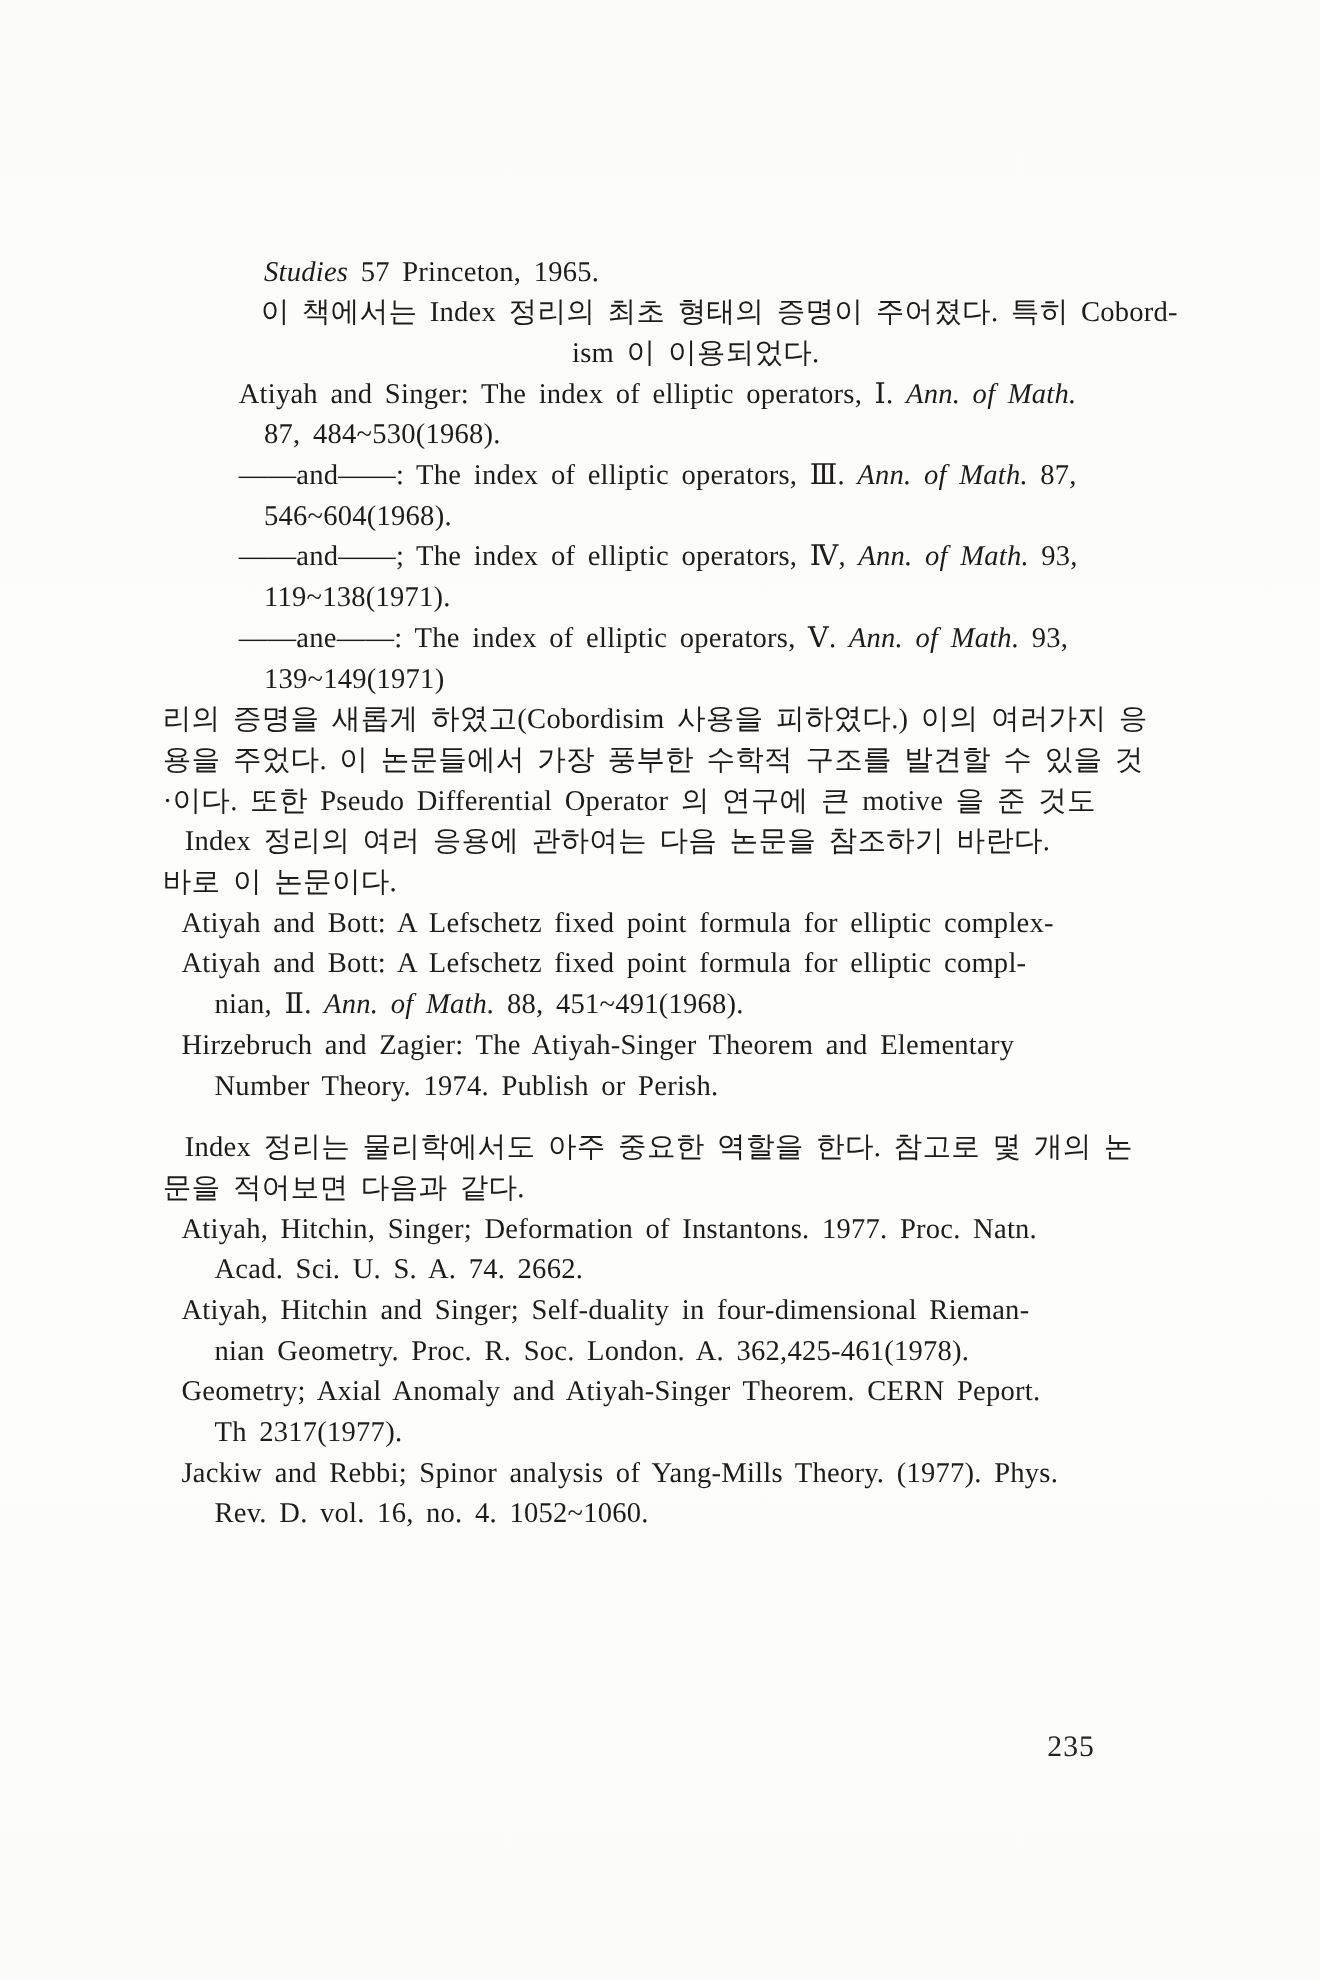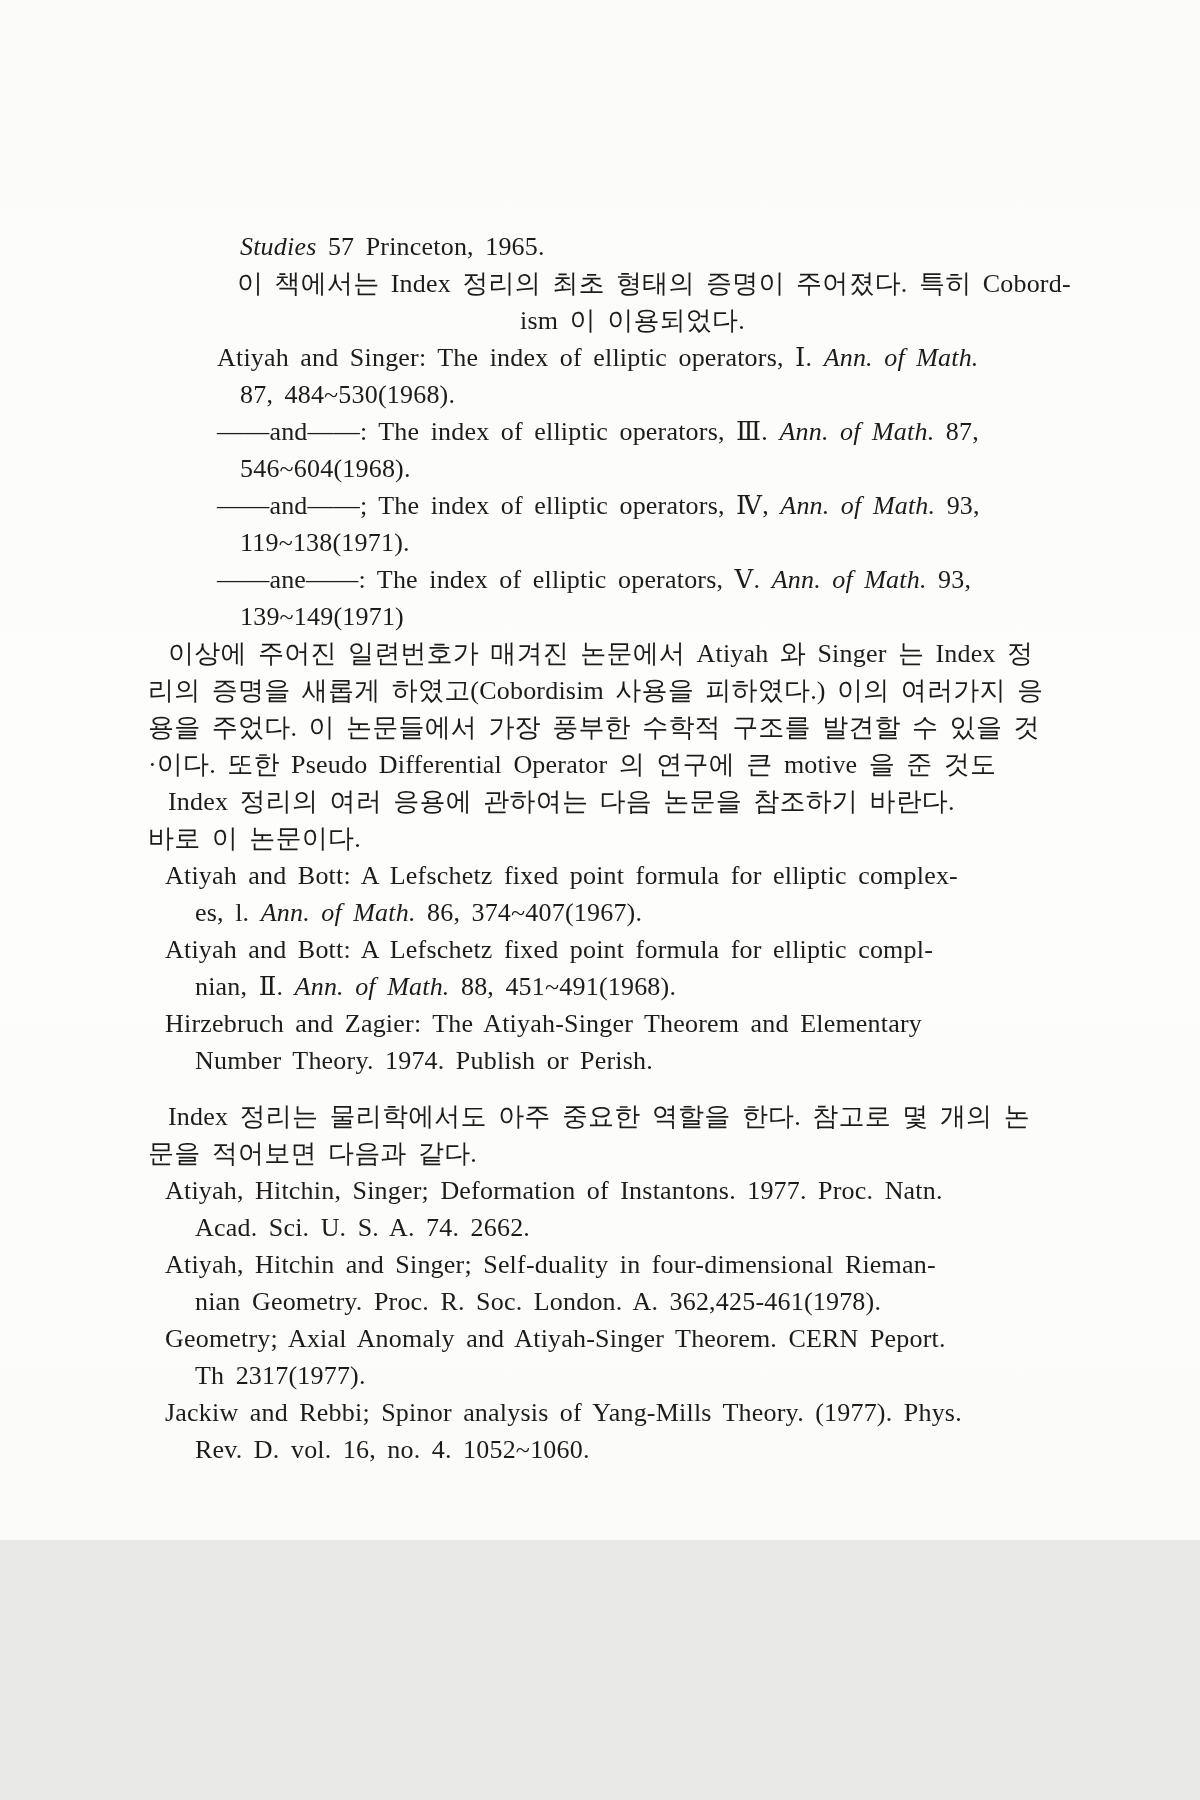--- a/index.html
+++ b/index.html
@@ -3,21 +3,21 @@
 <meta charset="utf-8">
 <style>
   html,body{margin:0;padding:0;}
   body{
     background:#e9e9e7;
     font-family:"Liberation Serif","DejaVu Serif",serif;
   }
   .page{
     position:relative;
     width:1200px;
-    height:1540px;
+    height:1800px;
     margin:0 auto;
     background:#fcfcfb;
     background-image:linear-gradient(180deg,#fbfbfa 0%, #fdfdfc 55%, #fbfbf9 100%);
     overflow:hidden;
     color:#1c1c1c;
   }
   .text-body{
     position:absolute;
     left:148px;
     top:228px;
@@ -61,28 +61,26 @@
       <div class="line ind-tblock"><span>이 책에서는 Index 정리의 최초 형태의 증명이 주어졌다. 특히 Cobord-</span></div>
       <div class="line ind-tblock"><span>ism 이 이용되었다.</span></div>
       <div class="line ind-tentry"><span>Atiyah and Singer: The index of elliptic operators, Ⅰ. </span><span class="it">Ann. of Math.</span></div>
       <div class="line ind-tcont"><span>87, 484~530(1968).</span></div>
       <div class="line ind-tentry"><span>——and——: The index of elliptic operators, Ⅲ. </span><span class="it">Ann. of Math.</span><span> 87,</span></div>
       <div class="line ind-tcont"><span>546~604(1968).</span></div>
       <div class="line ind-tentry"><span>——and——; The index of elliptic operators, Ⅳ, </span><span class="it">Ann. of Math.</span><span> 93,</span></div>
       <div class="line ind-tcont"><span>119~138(1971).</span></div>
       <div class="line ind-tentry"><span>——ane——: The index of elliptic operators, Ⅴ. </span><span class="it">Ann. of  Math.</span><span> 93,</span></div>
       <div class="line ind-tcont"><span>139~149(1971)</span></div>
-      <div class="line ind-para"><span>이상에 주어진 일련번호가 매겨진 논문에서 Atiyah 와 Singer 는 Index 정</span></div>
       <div class="line ind-base"><span>리의 증명을 새롭게 하였고(Cobordisim 사용을 피하였다.) 이의 여러가지 응</span></div>
       <div class="line ind-base"><span>용을 주었다. 이 논문들에서 가장 풍부한 수학적 구조를 발견할 수 있을 것</span></div>
       <div class="line ind-base"><span>·이다. 또한 Pseudo Differential Operator 의 연구에 큰 motive 을 준 것도</span></div>
       <div class="line ind-para"><span>Index 정리의 여러 응용에 관하여는 다음 논문을 참조하기 바란다.</span></div>
       <div class="line ind-base"><span>바로 이 논문이다.</span></div>
       <div class="line ind-entry"><span>Atiyah and Bott: A Lefschetz fixed point formula for elliptic complex-</span></div>
-      <div class="line ind-cont"><span>es, l. </span><span class="it">Ann. of Math.</span><span> 86, 374~407(1967).</span></div>
       <div class="line ind-entry"><span>Atiyah and Bott: A Lefschetz fixed point formula for elliptic  compl-</span></div>
       <div class="line ind-cont"><span>nian, Ⅱ. </span><span class="it">Ann. of Math.</span><span> 88,  451~491(1968).</span></div>
       <div class="line ind-entry"><span>Hirzebruch and Zagier: The Atiyah-Singer Theorem and Elementary</span></div>
       <div class="line ind-cont"><span>Number Theory. 1974. Publish or Perish.</span></div>
       <div class="line ind-para gap"><span>Index 정리는 물리학에서도 아주 중요한 역할을 한다. 참고로 몇 개의 논</span></div>
       <div class="line ind-base"><span>문을 적어보면 다음과 같다.</span></div>
       <div class="line ind-entry"><span>Atiyah, Hitchin, Singer; Deformation of Instantons.  1977. Proc. Natn.</span></div>
       <div class="line ind-cont"><span>Acad. Sci. U. S. A. 74. 2662.</span></div>
       <div class="line ind-entry"><span>Atiyah, Hitchin and Singer; Self-duality in four-dimensional  Rieman-</span></div>
       <div class="line ind-cont"><span>nian Geometry. Proc. R. Soc. London. A. 362,425-461(1978).</span></div>

